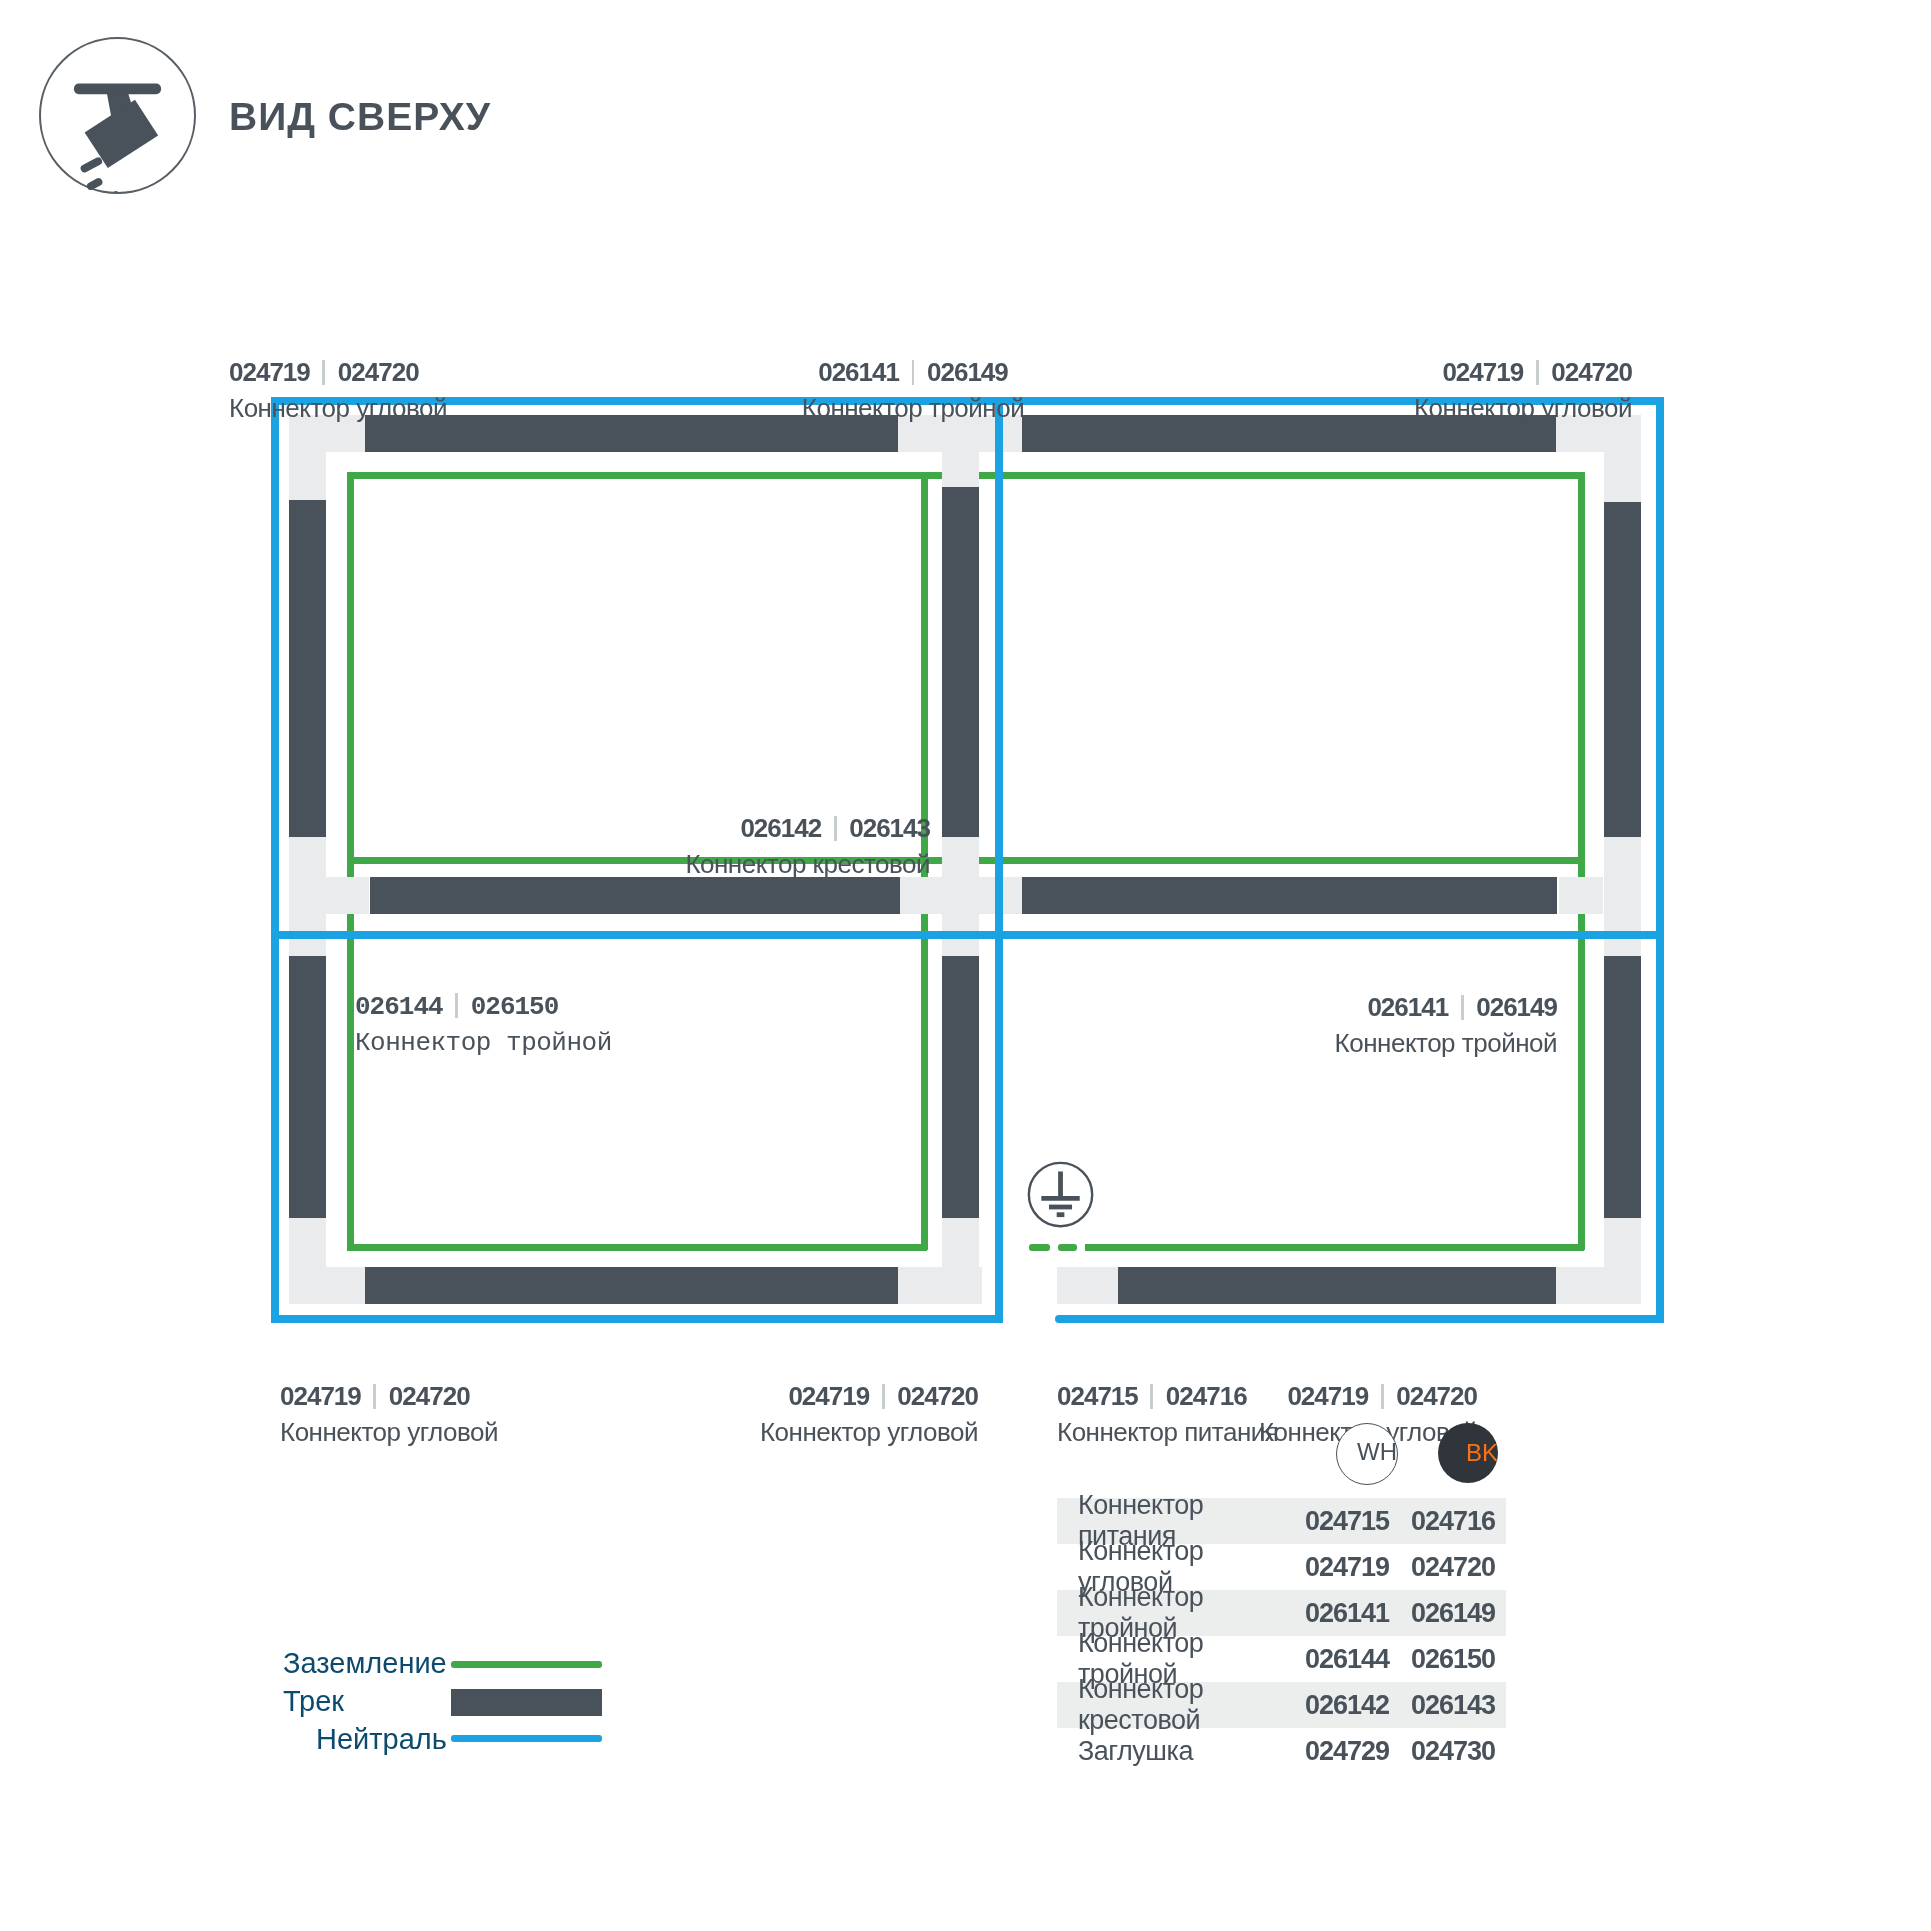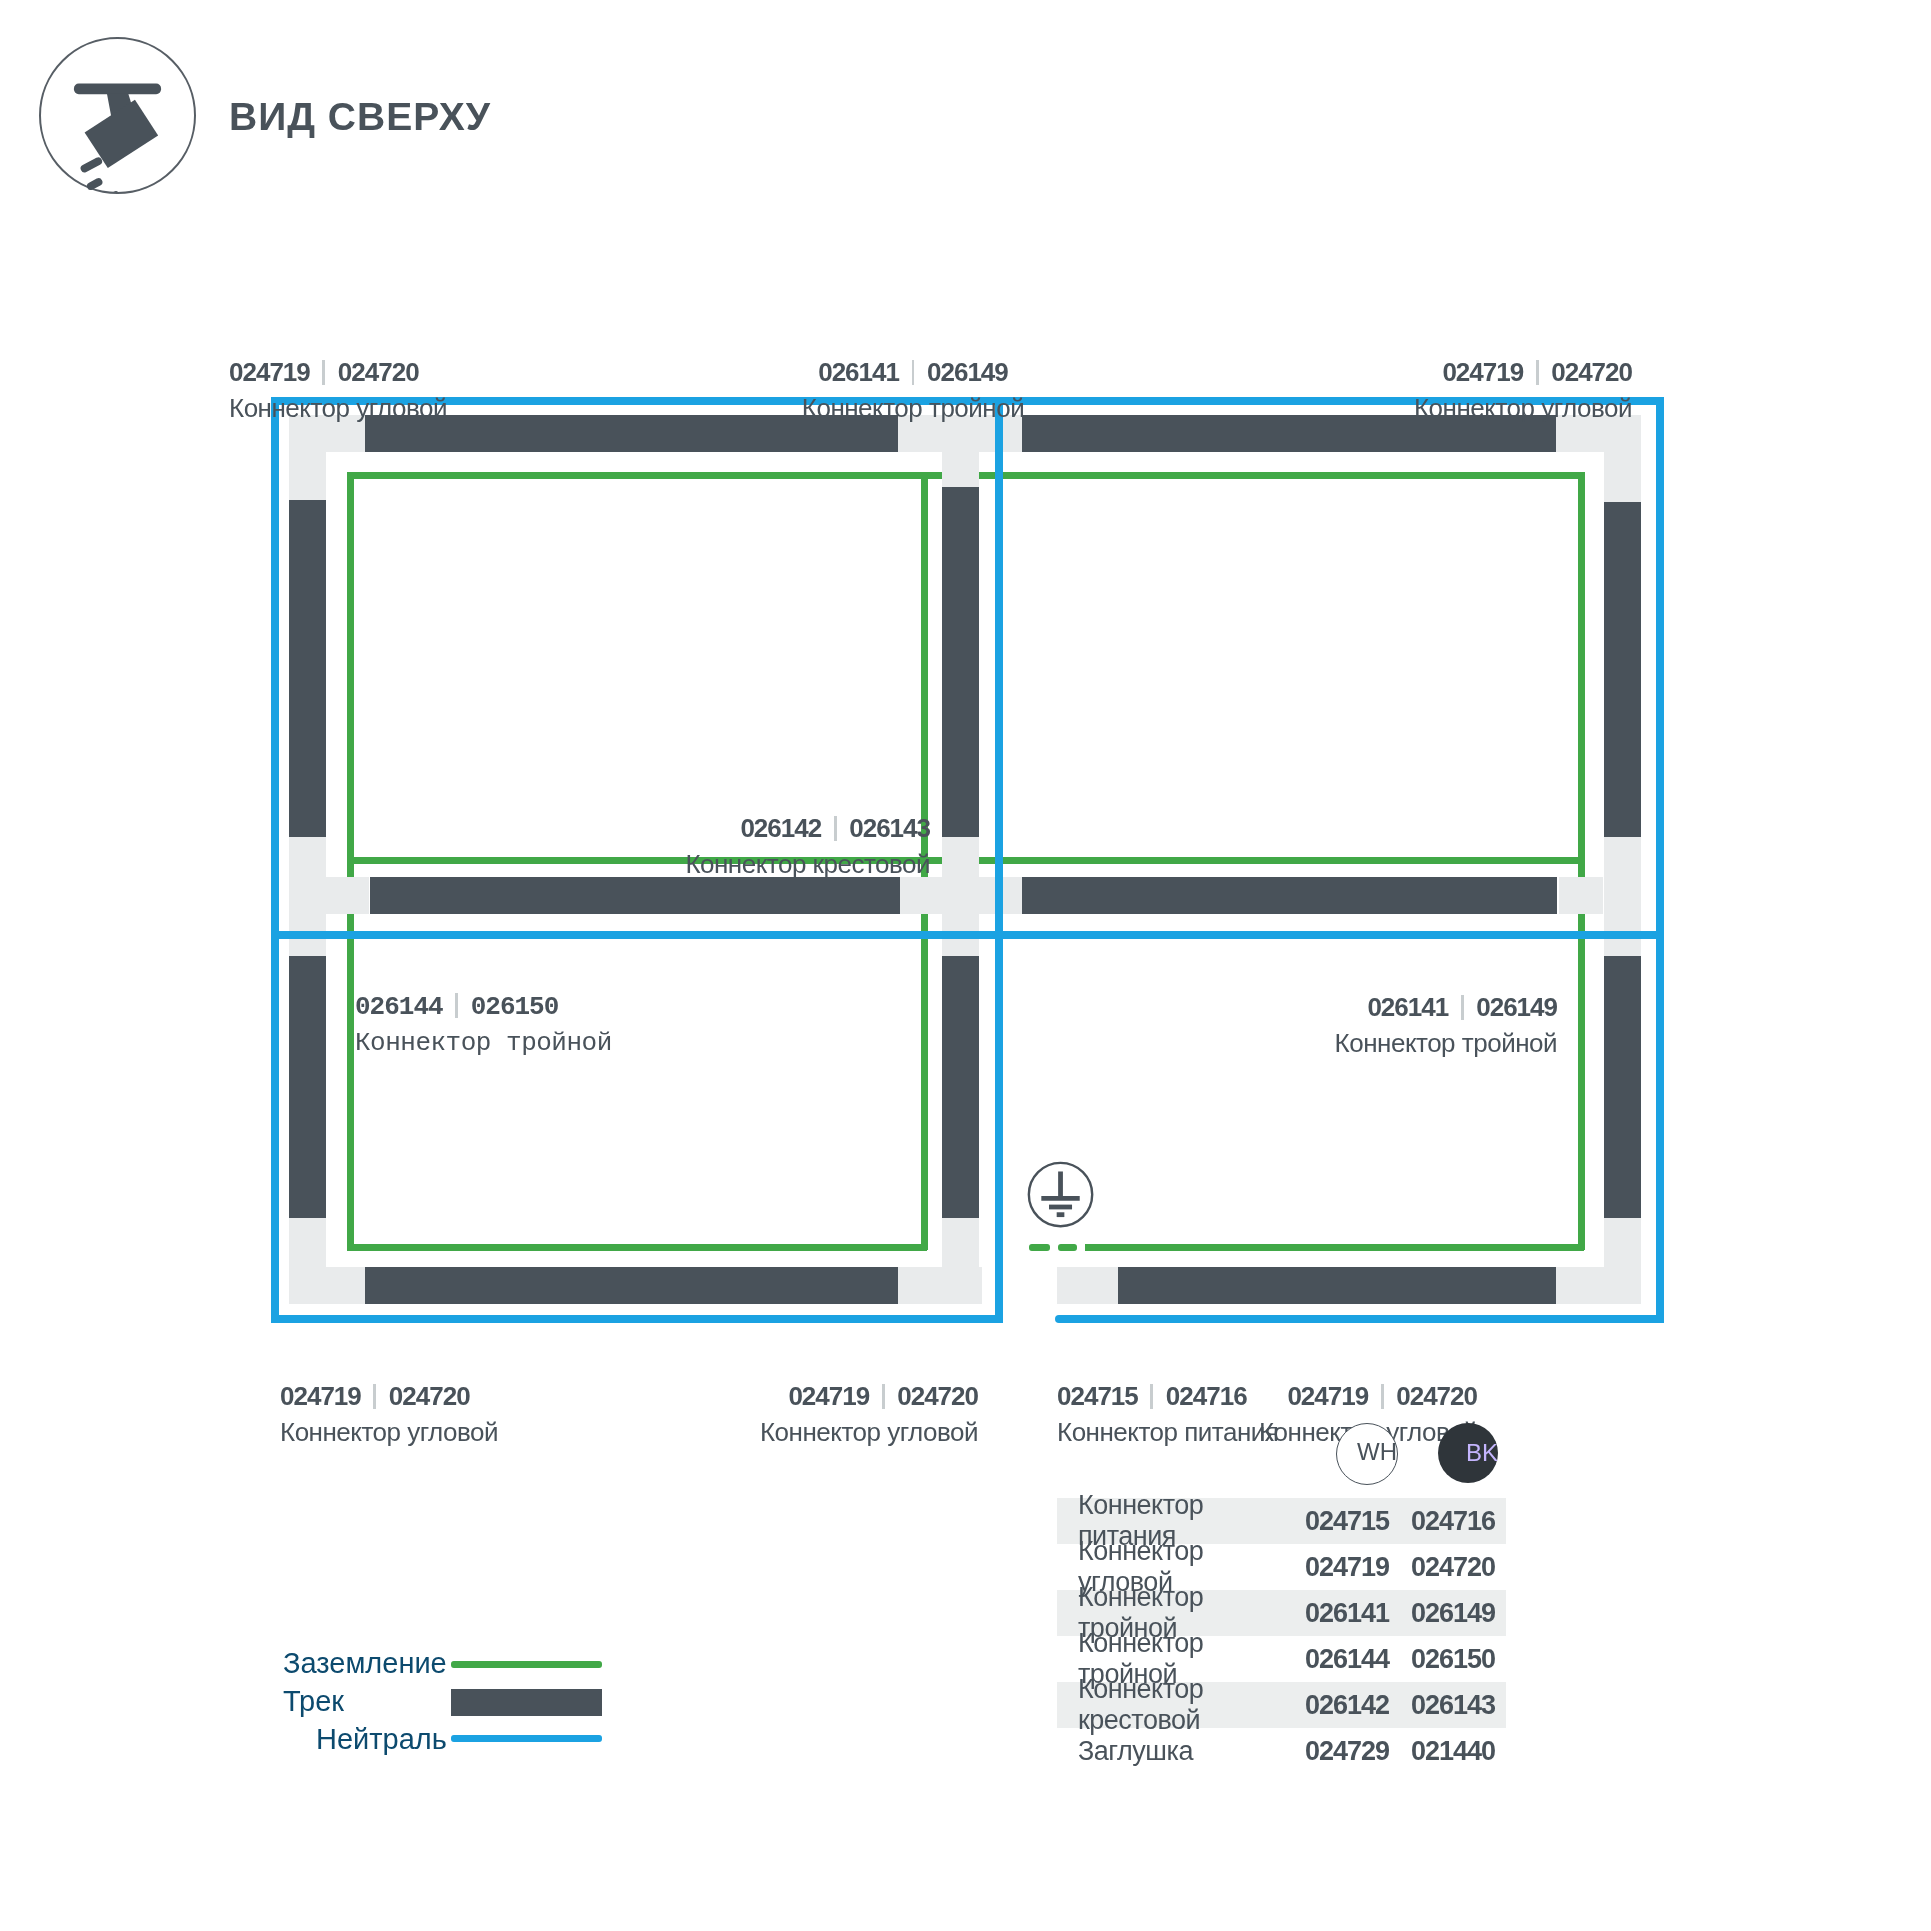--- a/index.html
+++ b/index.html
@@ -19,21 +19,21 @@
   .lbl .nums{font-weight:700;font-size:26px;letter-spacing:-1px;line-height:31px;}
   .lbl .nm{font-size:26px;letter-spacing:-0.5px;line-height:31px;margin-top:4.8px;}
   .lbl .sep{display:inline-block;width:2.9px;height:25px;background:#C8CDCF;margin:0 12.6px;vertical-align:-3.9px;}
   .al-r{text-align:right;}
   .al-c{text-align:center;}
   
   .leg-txt{font-size:29px;color:#0c4a6e;}
   
   .chip{position:absolute;width:60px;height:60px;border-radius:50%;font-size:24px;line-height:60px;text-align:right;}
   .chip.wh{background:#fff;border:1.9px solid #49525A;color:#49525A;line-height:56px;}
-  .chip.bk{background:#2F353A;color:#c4b5fd;}
+  .chip.bk{background:#2F353A;color:#f97316;}
   
   #ctable{left:1057px;top:1498px;width:449px;}
   .trow{display:flex;align-items:center;height:46px;}
   .trow.odd{background:#ECEEEE;}
   .trow .tname{flex:1;padding-left:21px;font-size:27px;letter-spacing:-0.5px;}
   .trow .tcode{width:106px;text-align:center;font-size:27px;font-weight:700;letter-spacing:-1px;}
 </style>
 </head>
 <body>
 
@@ -180,21 +180,21 @@
       <div class="tcode">026150</div>
     </div>
     <div class="trow odd">
       <div class="tname">Коннектор крестовой</div>
       <div class="tcode">026142</div>
       <div class="tcode">026143</div>
     </div>
     <div class="trow">
       <div class="tname">Заглушка</div>
       <div class="tcode">024729</div>
-      <div class="tcode">021440</div>
+      <div class="tcode">024730</div>
     </div>
   </div>
 
   <div class="abs leg-txt" style="left:283px;top:1647px;">Заземление</div>
   <div class="abs gline" style="left:451px;top:1661px;width:151px;height:6.8px;border-radius:2.9px;"></div>
   <div class="abs leg-txt" style="left:283px;top:1685px;">Трек</div>
   <div class="abs track" style="left:451px;top:1689px;width:151px;height:27px;"></div>
   <div class="abs leg-txt" style="left:283px;top:1723px;margin-left:33px;">Нейтраль</div>
   <div class="abs bline" style="left:451px;top:1735px;width:151px;height:6.8px;border-radius:2.9px;"></div>
 

